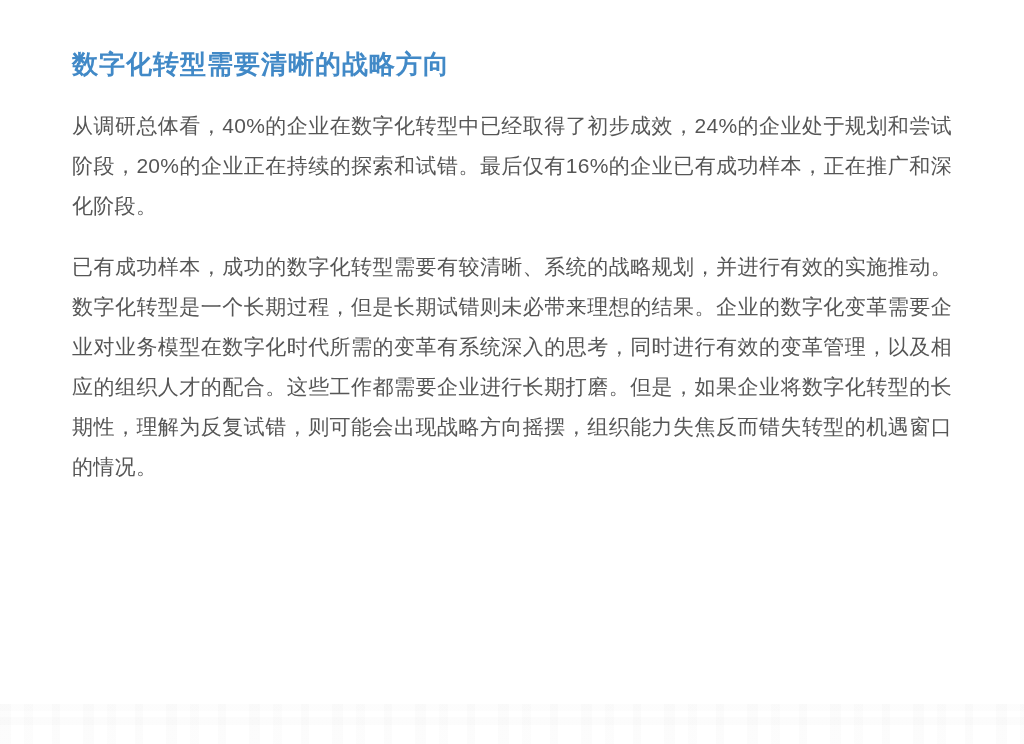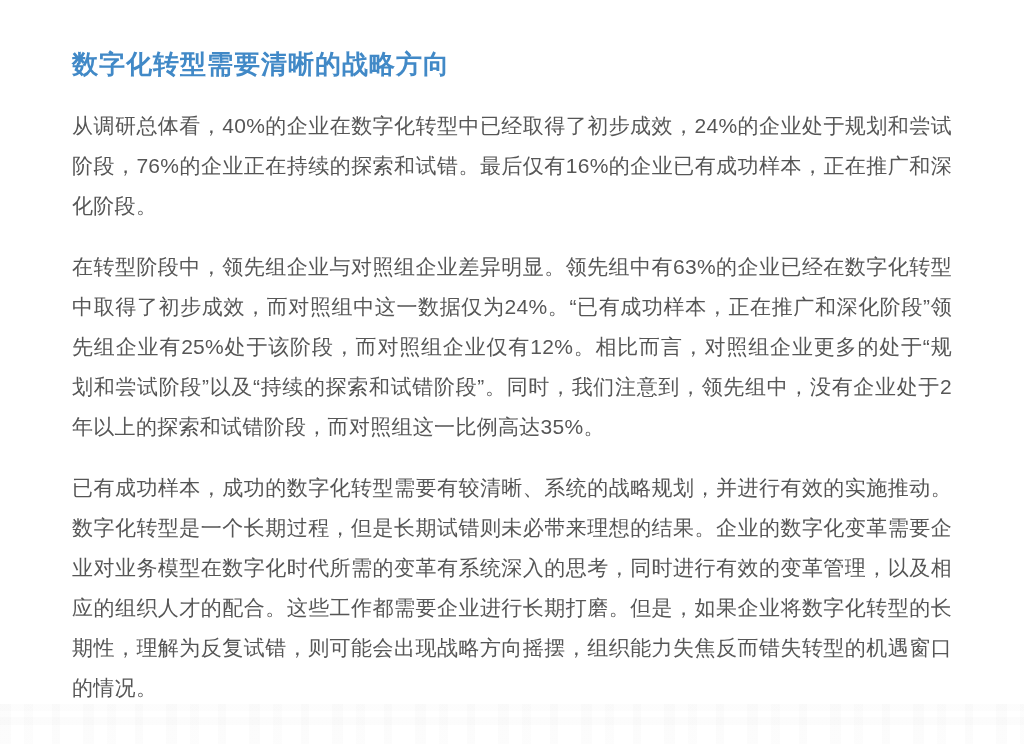--- a/index.html
+++ b/index.html
@@ -62,21 +62,20 @@
         transparent 21px 40px);
   }
 </style>
 </head>
 <body>
 
 <div class="page">
 
   <h1 class="section-title">数字化转型需要清晰的战略方向</h1>
 
-  <p class="body-paragraph">从调研总体看，40%的企业在数字化转型中已经取得了初步成效，24%的企业处于规划和尝试阶段，76%的企业正在持续的探索和试错。最后仅有16%的企业已有成功样本，正在推广和深化阶段。</p>
+  <p class="body-paragraph">从调研总体看，40%的企业在数字化转型中已经取得了初步成效，24%的企业处于规划和尝试阶段，20%的企业正在持续的探索和试错。最后仅有16%的企业已有成功样本，正在推广和深化阶段。</p>
 
-  <p class="body-paragraph">在转型阶段中，领先组企业与对照组企业差异明显。领先组中有63%的企业已经在数字化转型中取得了初步成效，而对照组中这一数据仅为24%。“已有成功样本，正在推广和深化阶段”领先组企业有25%处于该阶段，而对照组企业仅有12%。相比而言，对照组企业更多的处于“规划和尝试阶段”以及“持续的探索和试错阶段”。同时，我们注意到，领先组中，没有企业处于2年以上的探索和试错阶段，而对照组这一比例高达35%。</p>
 
   <p class="body-paragraph">已有成功样本，成功的数字化转型需要有较清晰、系统的战略规划，并进行有效的实施推动。数字化转型是一个长期过程，但是长期试错则未必带来理想的结果。企业的数字化变革需要企业对业务模型在数字化时代所需的变革有系统深入的思考，同时进行有效的变革管理，以及相应的组织人才的配合。这些工作都需要企业进行长期打磨。但是，如果企业将数字化转型的长期性，理解为反复试错，则可能会出现战略方向摇摆，组织能力失焦反而错失转型的机遇窗口的情况。</p>
 
   <div class="watermark-strip"></div>
 
 </div>
 
 </body></html>

